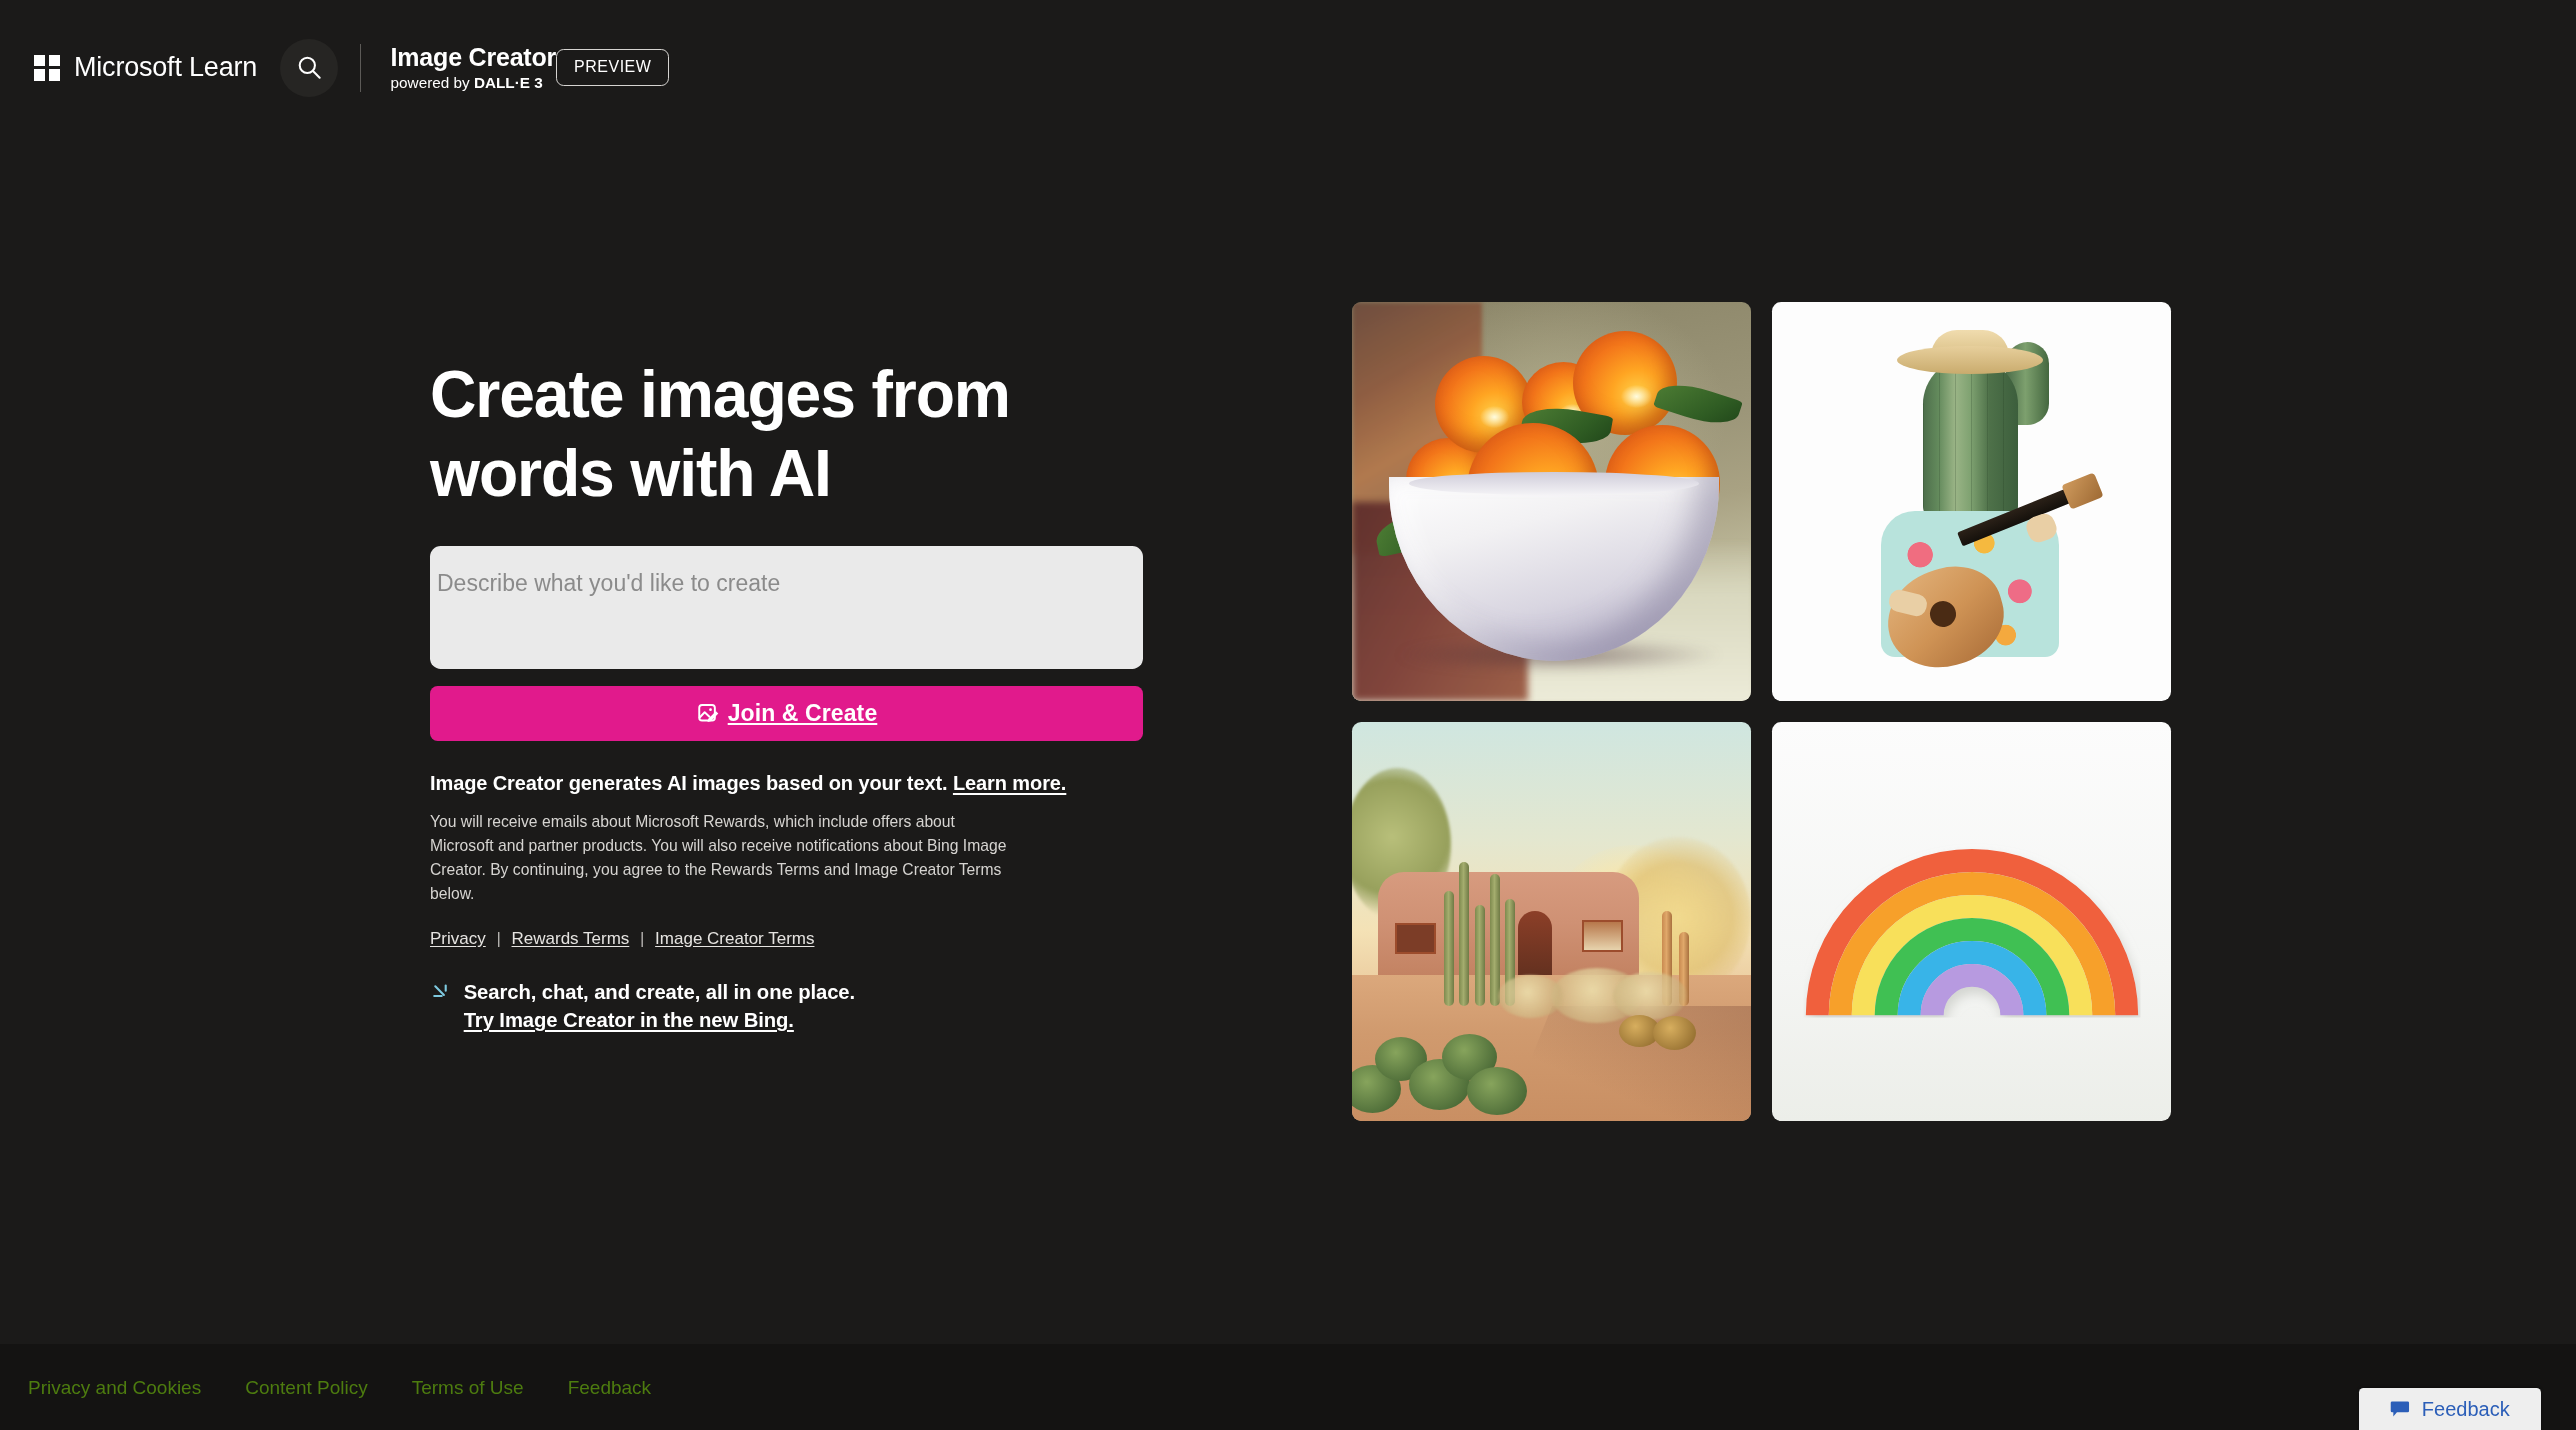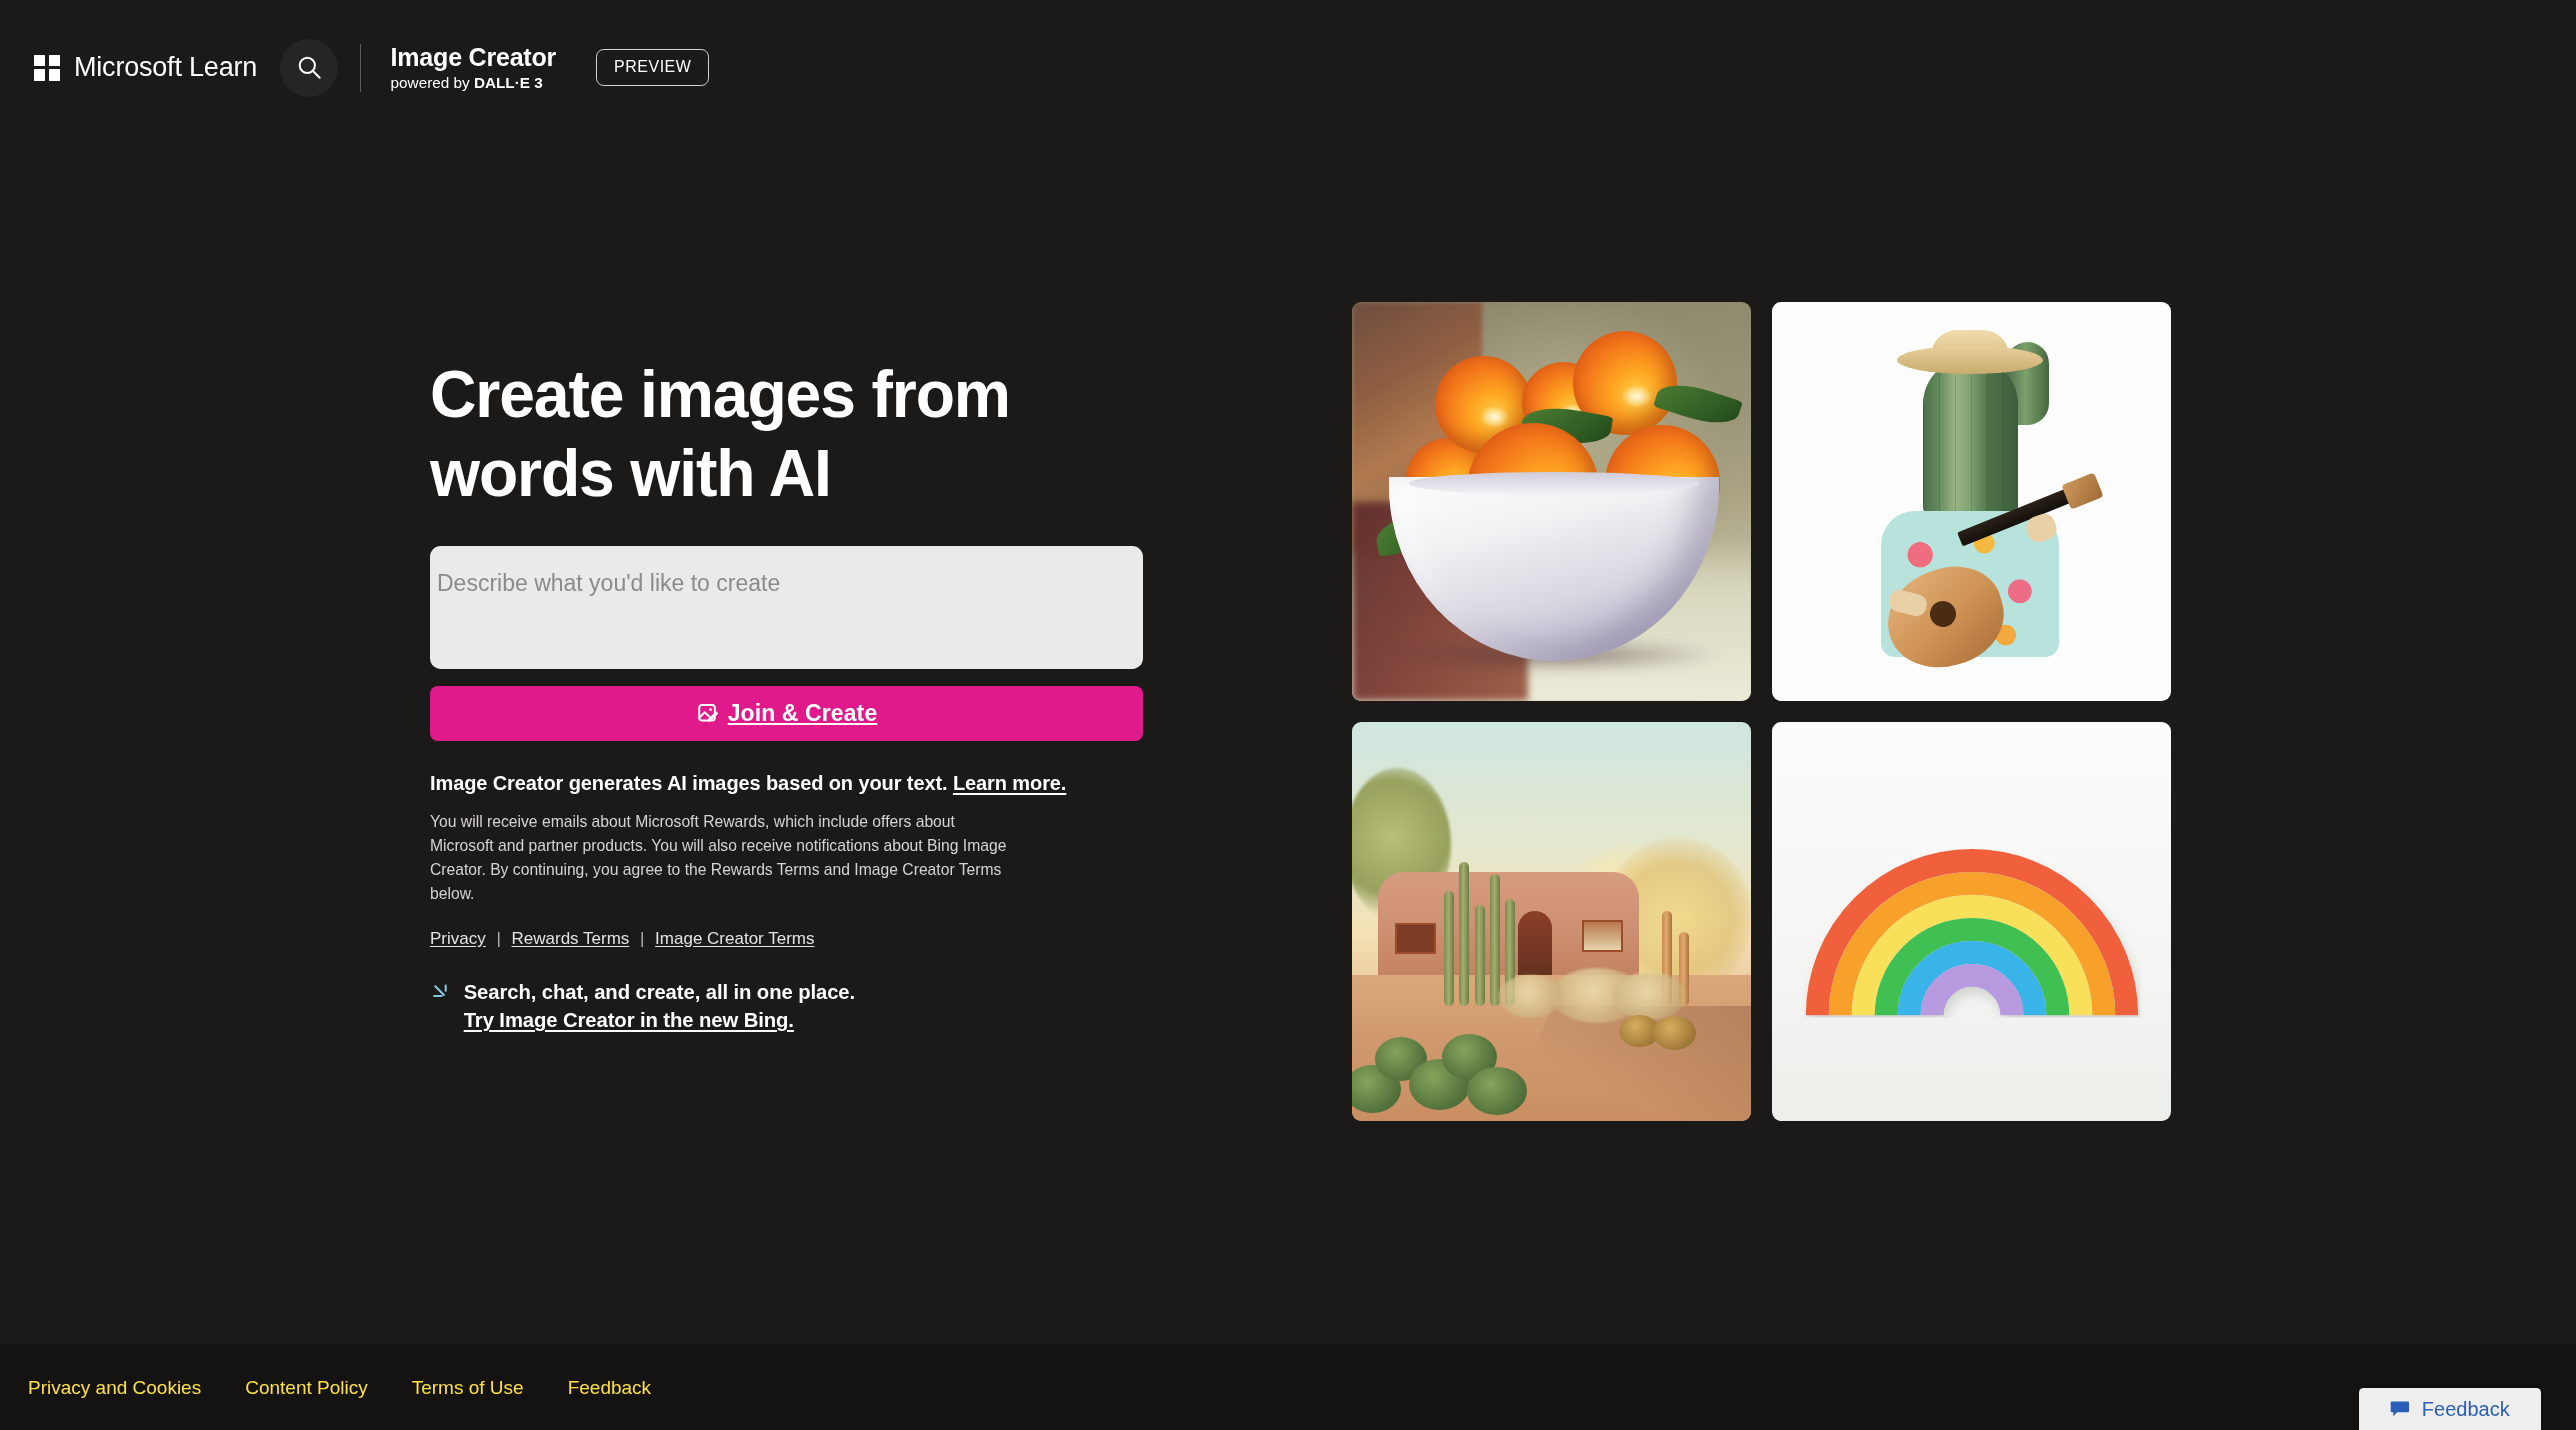--- a/index.html
+++ b/index.html
@@ -79,21 +79,20 @@
     white-space: nowrap;
   }
   .app-sub {
     color: #ffffff;
     font-size: 15.3px;
     font-weight: 400;
     white-space: nowrap;
   }
   .app-sub b { font-weight: 700; }
   .preview-badge {
-    margin-left: 40px;
     border: 1.5px solid #d6d4d1;
     border-radius: 7.7px;
     color: #ffffff;
     font-size: 16px;
     font-weight: 400;
     letter-spacing: 0.5px;
     padding: 8.4px 17px 9.2px 17px;
     white-space: nowrap;
     background: transparent;
     cursor: pointer;
@@ -424,21 +423,21 @@
     left: 0; bottom: 0;
     width: 2576px;
     height: 87px;
     background: #141312;
     display: flex;
     align-items: center;
     padding-left: 28px;
     gap: 44px;
   }
   .footer a {
-    color: #fde047;
+    color: #4d7c0f;
     font-size: 19px;
     text-decoration: none;
     white-space: nowrap;
     font-family: "Liberation Sans", sans-serif;
   }
   .feedback-tab {
     position: absolute;
     right: 35px;
     bottom: 0;
     width: 182px;

